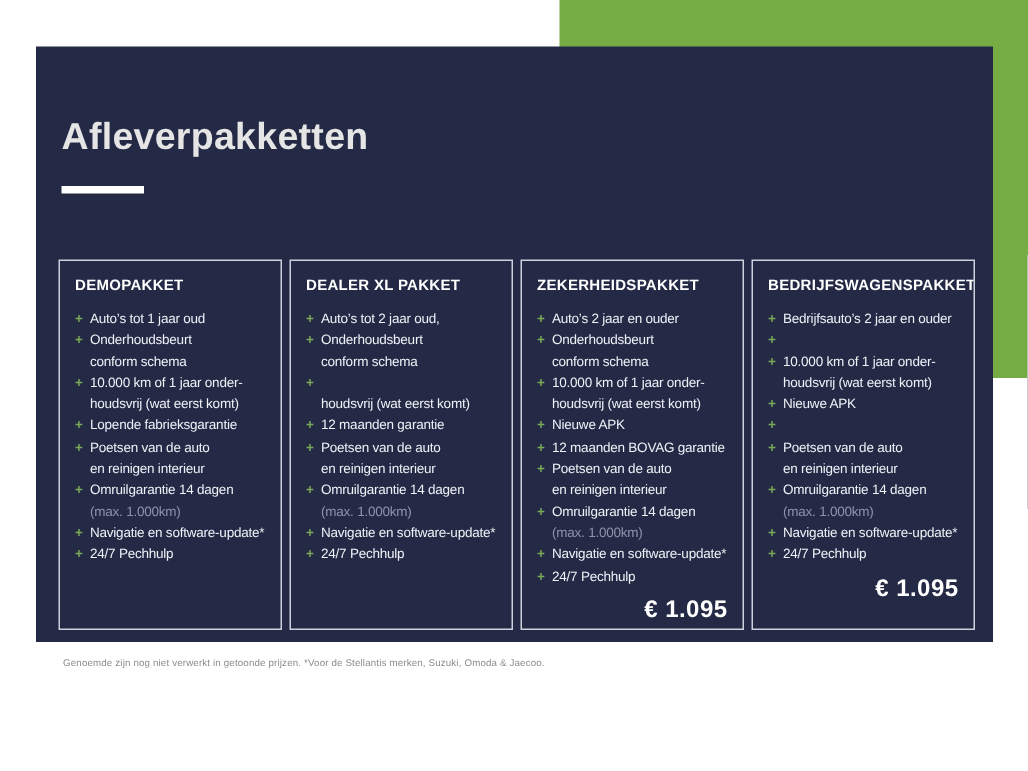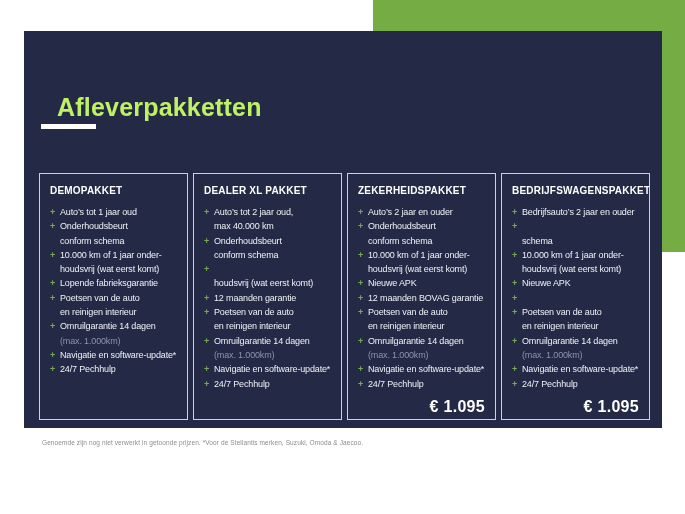--- a/index.html
+++ b/index.html
@@ -10,22 +10,22 @@
   }
   .green-accent {
     position:absolute; left:373px; top:0; width:312px; height:252px;
     background:var(--green,#75ac44);
   }
   .slide {
     position:absolute; left:24px; top:31px; width:638px; height:397px;
     background:var(--navy,#242a45);
   }
   .title {
-    position:absolute; left:17px; top:47px; margin:16px;
-    font-size:25px; line-height:26px; font-weight:700; color:#bef264;
+    position:absolute; left:17px; top:47px; margin:0;
+    font-size:25px; line-height:26px; font-weight:700; color:#e5e5e5;
     letter-spacing:0.2px;
   }
   .title-underline {
     position:absolute; left:17px; top:93px; width:55px; height:5px;
     background:#ffffff;
   }
   .cards {
     position:absolute; left:15px; top:142px; width:611px;
     display:flex; gap:5px;
   }
@@ -132,24 +132,20 @@
   </div>
 
   <div class="card">
     <div class="card-title">DEALER XL PAKKET</div>
     <div class="features">
   <div class="f-line">
     <span class="bullet">+</span>
     <span class="f-text">Auto’s tot 2 jaar oud,</span>
   </div>
 
-  <div class="f-line">
-    <span class="bullet"></span>
-    <span class="f-text">max 40.000 km</span>
-  </div>
 
   <div class="f-line">
     <span class="bullet">+</span>
     <span class="f-text">Onderhoudsbeurt</span>
   </div>
 
   <div class="f-line">
     <span class="bullet"></span>
     <span class="f-text">conform schema</span>
   </div>
@@ -276,24 +272,20 @@
     <div class="features">
   <div class="f-line">
     <span class="bullet">+</span>
     <span class="f-text">Bedrijfsauto’s 2 jaar en ouder</span>
   </div>
 
   <div class="f-line">
     <span class="bullet">+</span>
   </div>
 
-  <div class="f-line">
-    <span class="bullet"></span>
-    <span class="f-text">schema</span>
-  </div>
 
   <div class="f-line">
     <span class="bullet">+</span>
     <span class="f-text">10.000 km of 1 jaar onder-</span>
   </div>
 
   <div class="f-line">
     <span class="bullet"></span>
     <span class="f-text">houdsvrij (wat eerst komt)</span>
   </div>

